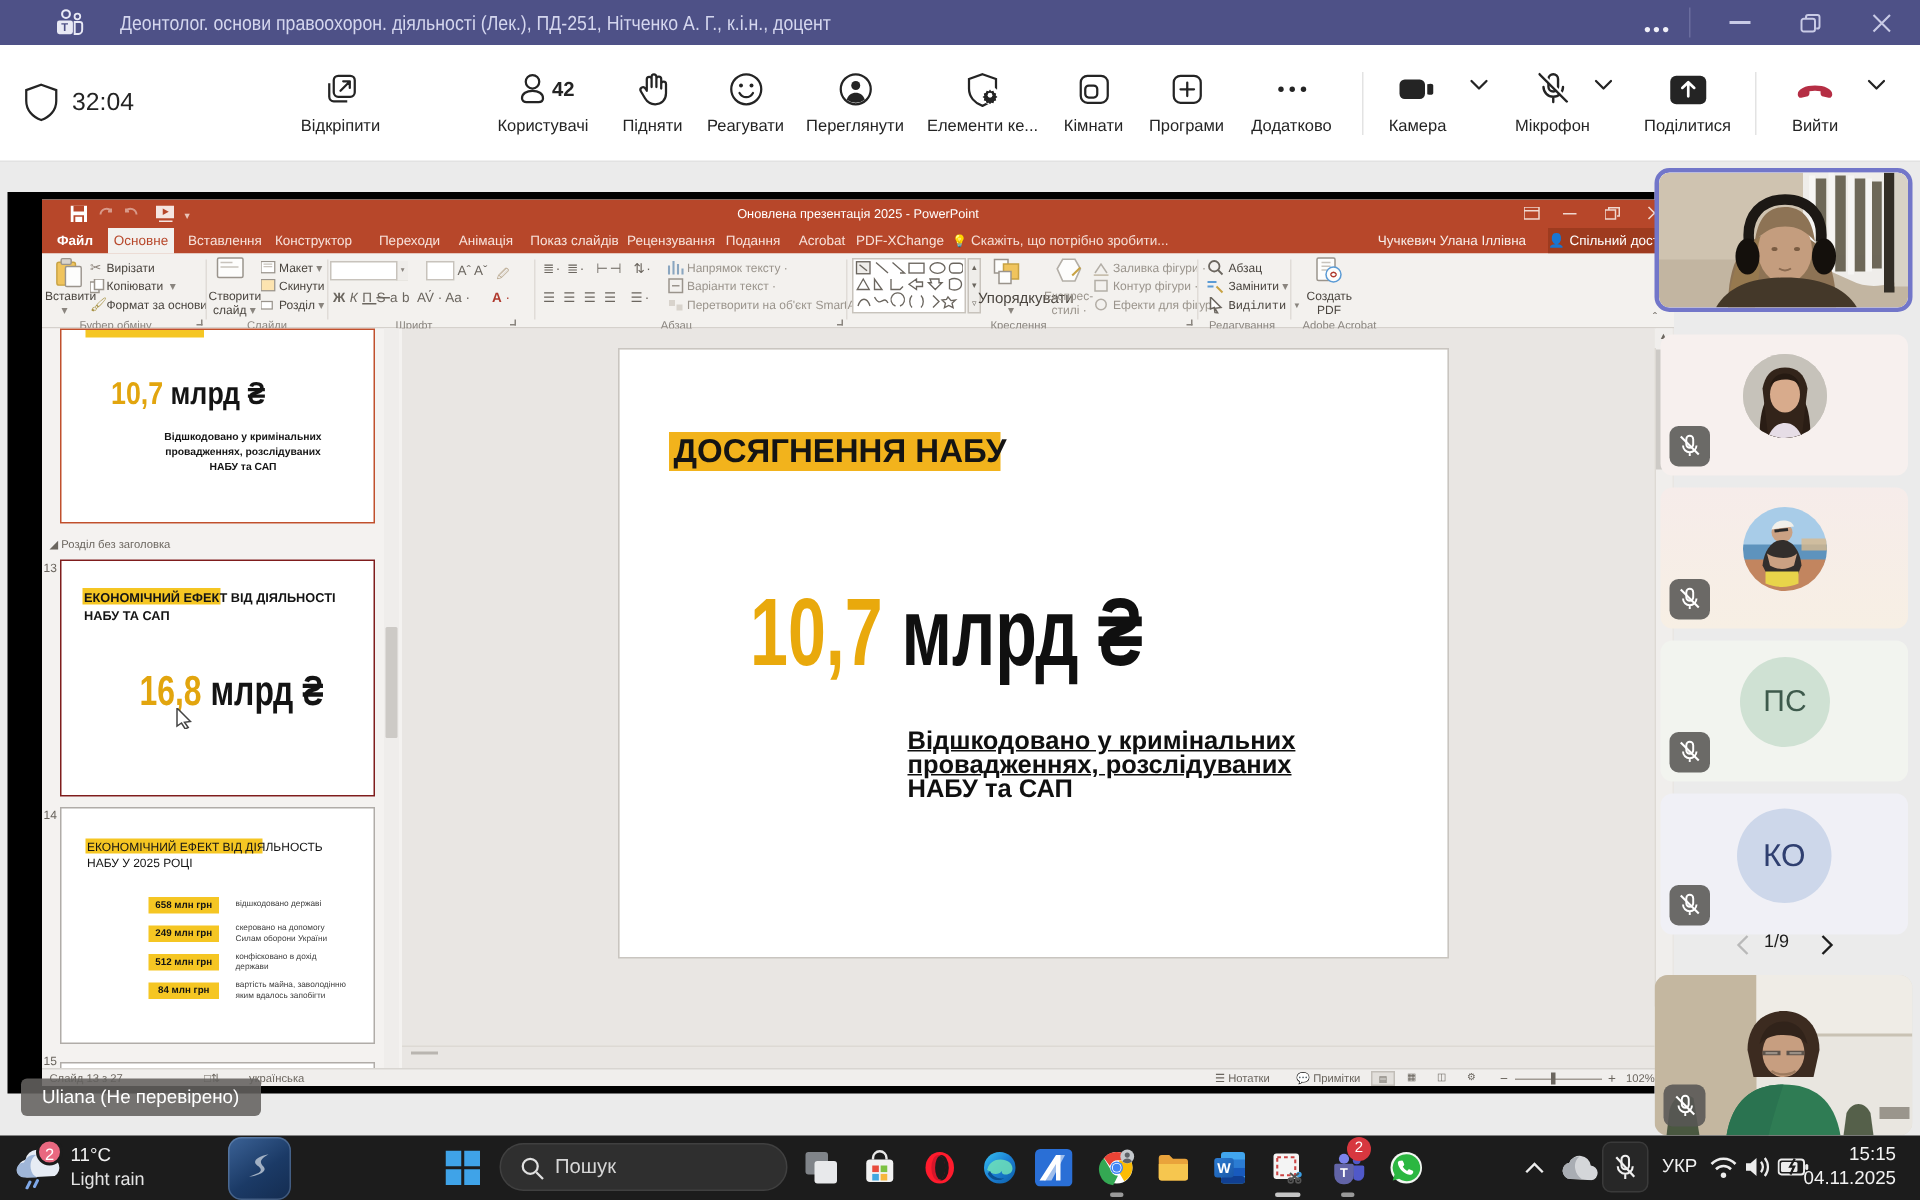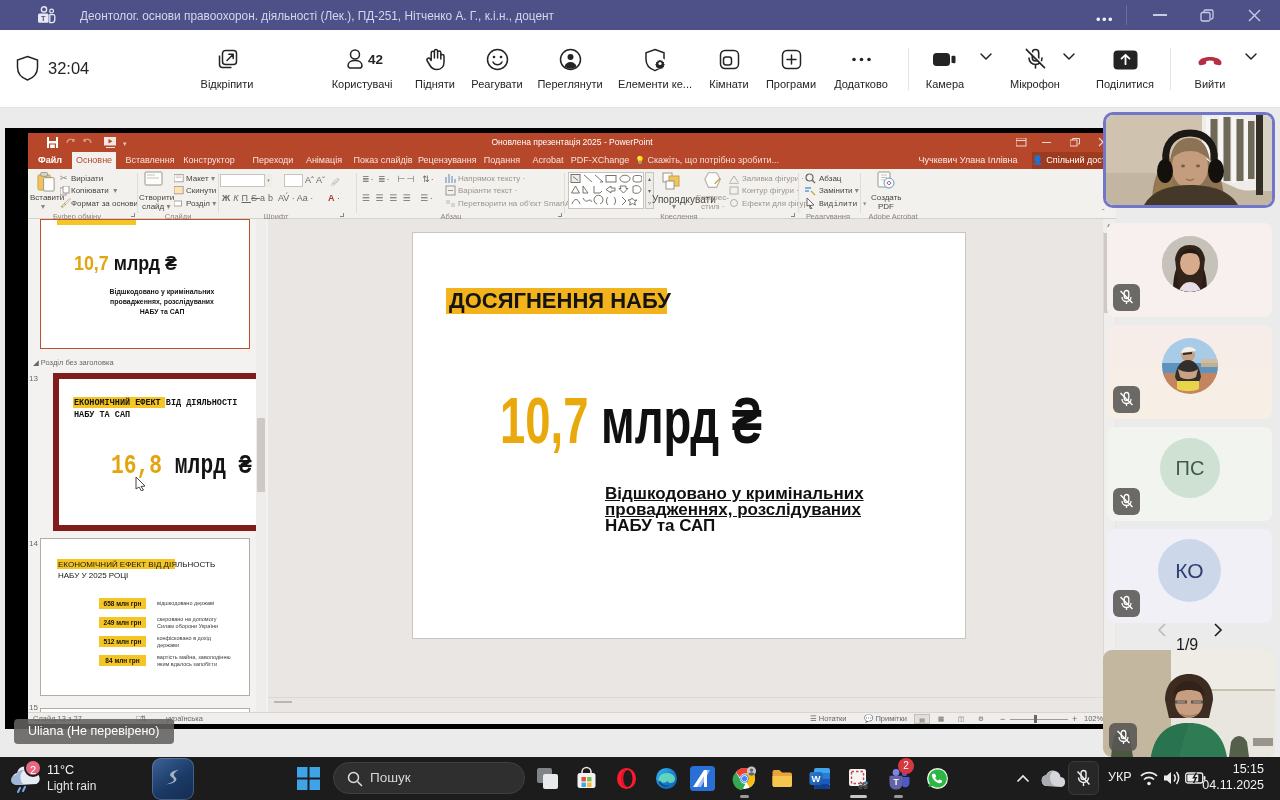--- a/index.html
+++ b/index.html
@@ -393,21 +393,21 @@
         <div id="thumbs">
 
           <div class="abs" style="left:12px;top:0px;width:210px;height:130px;background:#fff;border:1.5px solid #c0502d;">
             <div class="abs" style="left:16px;top:0px;width:79px;height:5px;background:#f5c623;"></div>
             <div class="abs" style="left:33px;top:31px;font-size:21px;font-weight:bold;color:#e2a50e;white-space:nowrap;transform:scaleX(.85);transform-origin:0 0;">10,7 <span style="color:#141414">млрд ₴</span></div>
             <div class="abs" style="left:60px;top:67px;width:122px;text-align:center;font-size:6.9px;font-weight:bold;color:#141414;line-height:10px;">Відшкодовано у кримінальних провадженнях, розслідуваних НАБУ та САП</div>
           </div>
           <div class="abs" style="left:5px;top:139px;font-size:7.5px;color:#6b665f;">◢ Розділ без заголовка</div>
           <div class="abs" style="left:1px;top:155px;font-size:8px;color:#6b665f;">13</div>
 
-          <div class="abs" style="left:25px;top:154px;width:210px;height:158px;background:#fff;border:6px solid #7f1d1d;font-family:Liberation Mono, monospace;">
+          <div class="abs" style="left:12px;top:154px;width:210px;height:158px;background:#fff;border:1px solid #7f1d1d;">
             <div class="abs" style="left:14px;top:18px;width:92px;height:11px;background:#f5c623;"></div>
             <div class="abs" style="left:15px;top:18px;font-size:8.5px;font-weight:bold;color:#141414;line-height:12px;">ЕКОНОМІЧНИЙ ЕФЕКТ ВІД ДІЯЛЬНОСТІ<br>НАБУ ТА САП</div>
             <div class="abs" style="left:52px;top:71px;font-size:28px;font-weight:bold;color:#e2a50e;white-space:nowrap;transform:scaleX(.76);transform-origin:0 0;">16,8 <span style="color:#141414">млрд ₴</span></div>
             <svg class="abs" style="left:76px;top:98px" width="11" height="14" viewBox="0 0 11 14">
                 <path d="M1 0l9 9-4 .5 2.5 3.5-2 1-2.5-4L1 12z" fill="#fff" stroke="#444" stroke-width="1"></path>
               </svg>
           </div>
           <div class="abs" style="left:1px;top:320px;font-size:8px;color:#6b665f;">14</div>
 
           <div class="abs" style="left:12px;top:319px;width:210px;height:158px;background:#fff;border:1px solid #b0aca8;">
@@ -557,21 +557,21 @@
     <div class="micbadge"><svg style="margin:5px" width="17" height="17" viewBox="0 0 17 17">
           <rect x="6.2" y="1.5" width="4.6" height="8" rx="2.3" fill="none" stroke="#fff" stroke-width="1.3"></rect>
           <path d="M4 8a4.5 4.5 0 0 0 9 0M8.5 12.5V15" fill="none" stroke="#fff" stroke-width="1.3"></path>
           <path d="M2.5 2l12 12" stroke="#fff" stroke-width="1.4"></path>
         </svg></div>
   </div>
 
   <svg class="abs" style="left:1156px;top:514px" width="12" height="16" viewBox="0 0 12 16">
       <path d="M9 2L3 8l6 6" fill="none" stroke="#b9b9b9" stroke-width="1.6"></path>
     </svg>
-  <div class="abs" style="left:1176px;top:512px;font-size:16px;color:#1c1c1c;margin-top:16px;">1/9</div>
+  <div class="abs" style="left:1176px;top:512px;font-size:12px;color:#1c1c1c;">1/9</div>
   <svg class="abs" style="left:1212px;top:514px" width="12" height="16" viewBox="0 0 12 16">
       <path d="M3 2l6 6-6 6" fill="none" stroke="#1c1c1c" stroke-width="1.6"></path>
     </svg>
 
   <div class="abs" style="left:1103px;top:542px;width:172px;height:107px;border-radius:9px;overflow:hidden;">
     <svg width="172" height="107" viewBox="0 0 172 107" style="display:block">
       <rect width="172" height="107" fill="#ddd8ce"></rect>
       <rect x="0" y="0" width="70" height="107" fill="#c4b7a0"></rect>
       <rect x="68" y="0" width="104" height="107" fill="#e9e6e0"></rect>
       <rect x="68" y="0" width="104" height="40" fill="#efece6"></rect>

